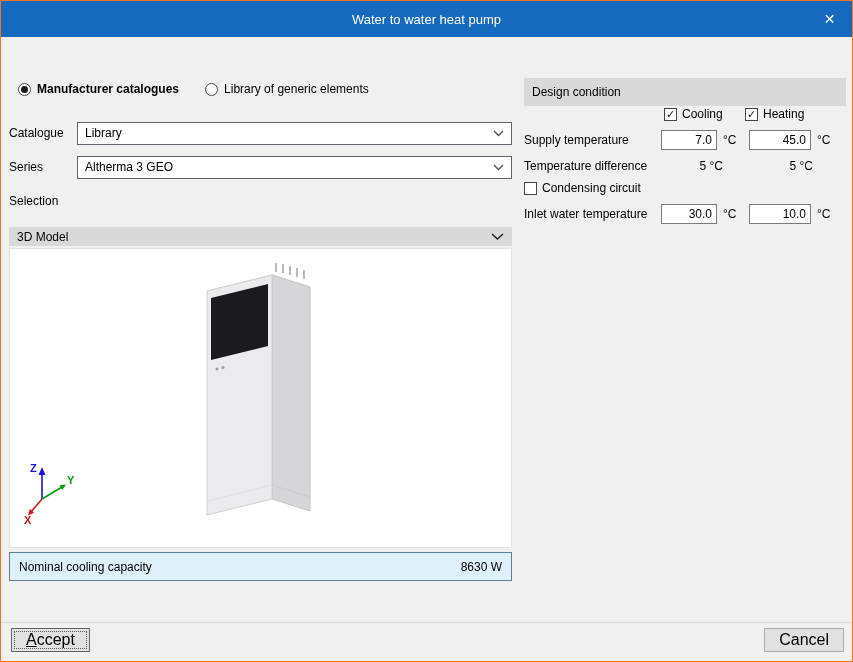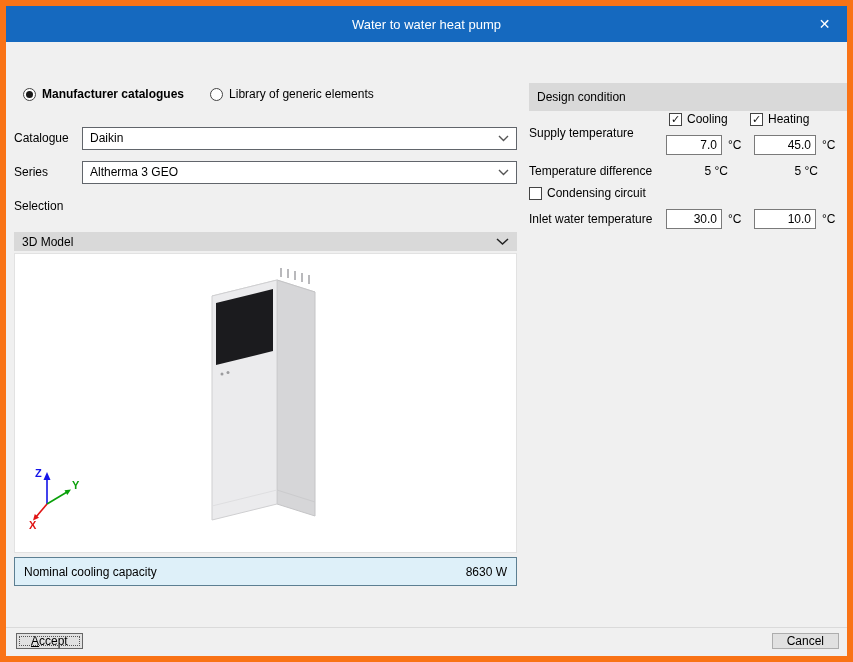--- a/index.html
+++ b/index.html
@@ -1,21 +1,21 @@
 <!DOCTYPE html>
 <html><head>
 <meta charset="utf-8">
 <style>
   * { box-sizing: border-box; margin: 0; padding: 0; }
   html,body { background:#ffffff; }
   body { font-family:"Liberation Sans", sans-serif; font-size:12px; color:#000; }
 
   .dialog {
     position:relative; width:853px; height:662px;
-    background:#f0f0f0; border:6px solid #f97316; overflow:hidden;
+    background:#f0f0f0; border:1px solid #f97316; overflow:hidden;
   }
 
   
   .titlebar {
     position:absolute; top:0; left:0; right:0; height:36px;
     background:#1569bf; color:#fff; display:flex;
     align-items:center; justify-content:center; font-size:13px;
   }
   .close-btn {
     position:absolute; top:0; right:0; width:45px; height:36px;
@@ -96,21 +96,21 @@
   .cb-group { position:absolute; display:flex; align-items:center; gap:5px; }
   .cb-cooling { left:140px; top:29px; }
   .cb-heating { left:221px; top:29px; }
   .cb-condensing { left:0; top:103px; }
   .checkbox {
     width:13px; height:13px; border:1px solid #444; background:#fff;
     display:inline-flex; align-items:center; justify-content:center;
     font-size:11px; line-height:1; flex:0 0 auto; color:#111;
   }
   .design-label { position:absolute; left:0; }
-  .lbl-supply   { top:43px; }
+  .lbl-supply   { top:55px; }
   .lbl-tempdiff { top:81px; }
   .lbl-inlet    { top:129px; }
   .tin {
     position:absolute; height:20px; border:1px solid #7a7a7a; background:#fff;
     font:inherit; text-align:right; padding:0 4px;
   }
   .tin.c1 { left:137px; width:56px; }
   .tin.c2 { left:225px; width:62px; }
   .tin.supply { top:52px; }
   .tin.inlet  { top:126px; }
@@ -119,22 +119,22 @@
   .unit.c2 { left:293px; }
   .unit.supply { top:55px; }
   .unit.inlet  { top:129px; }
   .static-val { position:absolute; text-align:right; top:81px; }
   .static-val.c1 { left:137px; width:62px; }
   .static-val.c2 { left:225px; width:64px; }
 
   
   .footer-sep { position:absolute; left:0; right:0; top:621px; border-top:1px solid #dadada; }
   .btn {
-    height:16px; background:#e1e1e1; border:1px solid #adadad;
-    font:inherit; font-size:12px; padding:0 14px; cursor:default;
+    height:24px; background:#e1e1e1; border:1px solid #adadad;
+    font:inherit; font-size:16px; padding:0 14px; cursor:default;
   }
   .btn-accept {
     position:absolute; left:10px; top:627px;
     border-color:#666; outline:1px dotted #555; outline-offset:-4px;
   }
   .btn-cancel { position:absolute; right:8px; top:627px; }
   .accel { text-decoration:underline; }
 
   .chev { display:block; }
 </style>
@@ -156,21 +156,21 @@
     </span>
     <span class="radio-opt">
       <span class="radio"></span>
       <span>Library of generic elements</span>
     </span>
   </div>
 
   <div class="field-row catalogue">
     <span class="field-label">Catalogue</span>
     <div class="select">
-      <span>Daikin</span>
+      <span>Library</span>
       <svg class="chev" width="11" height="7">
         <polyline points="1,1 5.5,5.5 10,1" fill="none" stroke="#555" stroke-width="1.4"></polyline>
       </svg>
     </div>
   </div>
 
   <div class="field-row series">
     <span class="field-label">Series</span>
     <div class="select">
       <span>Altherma 3 GEO</span>

